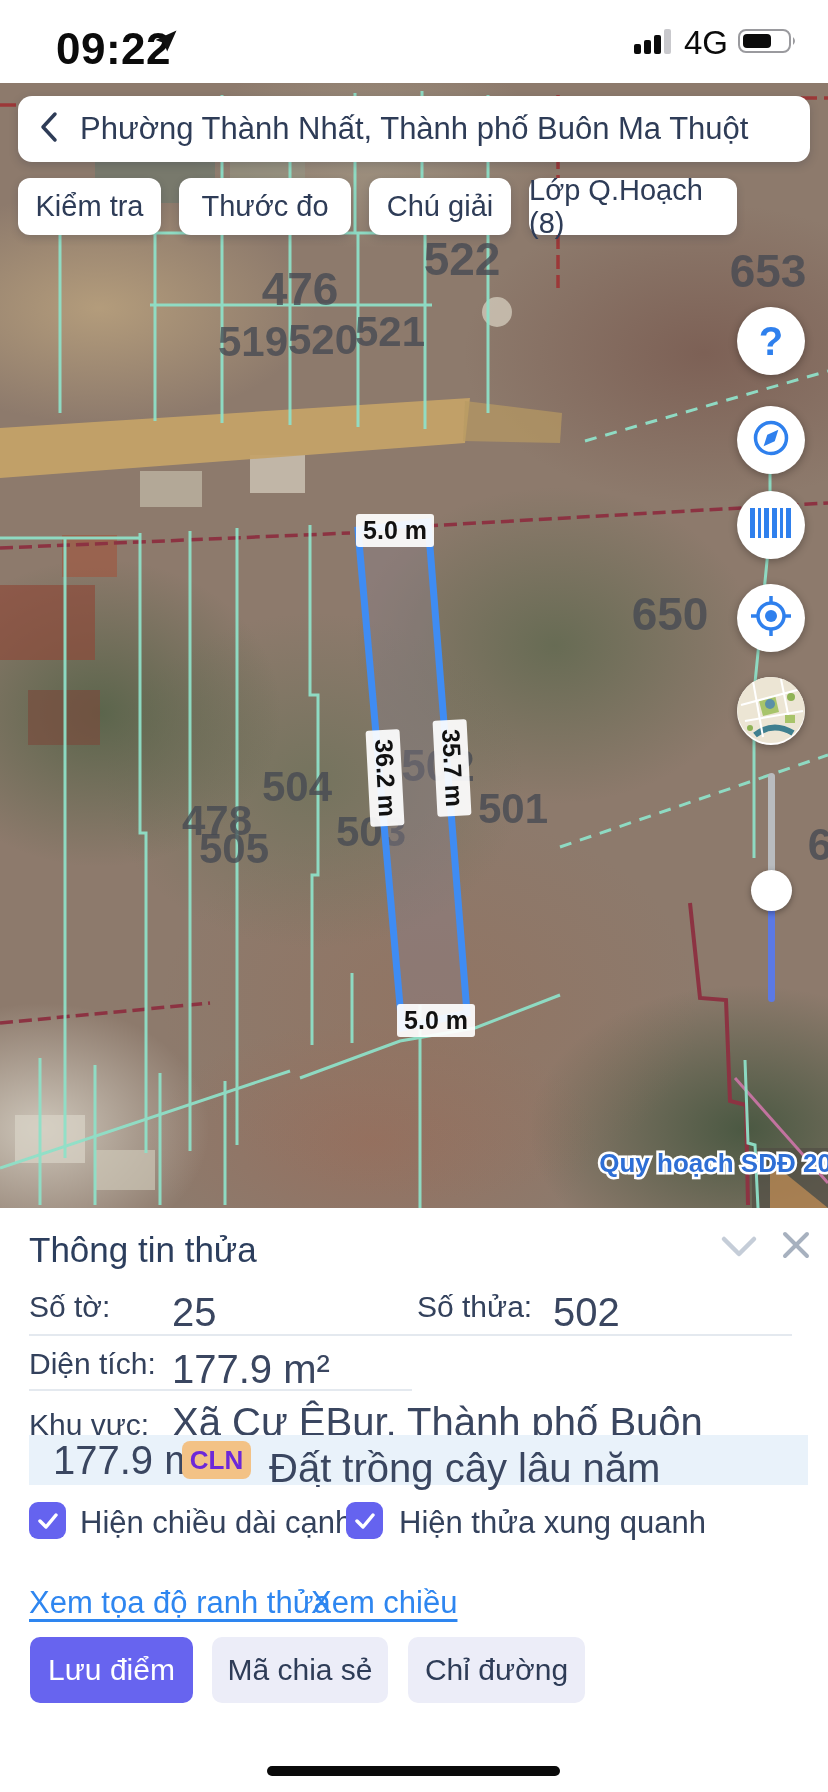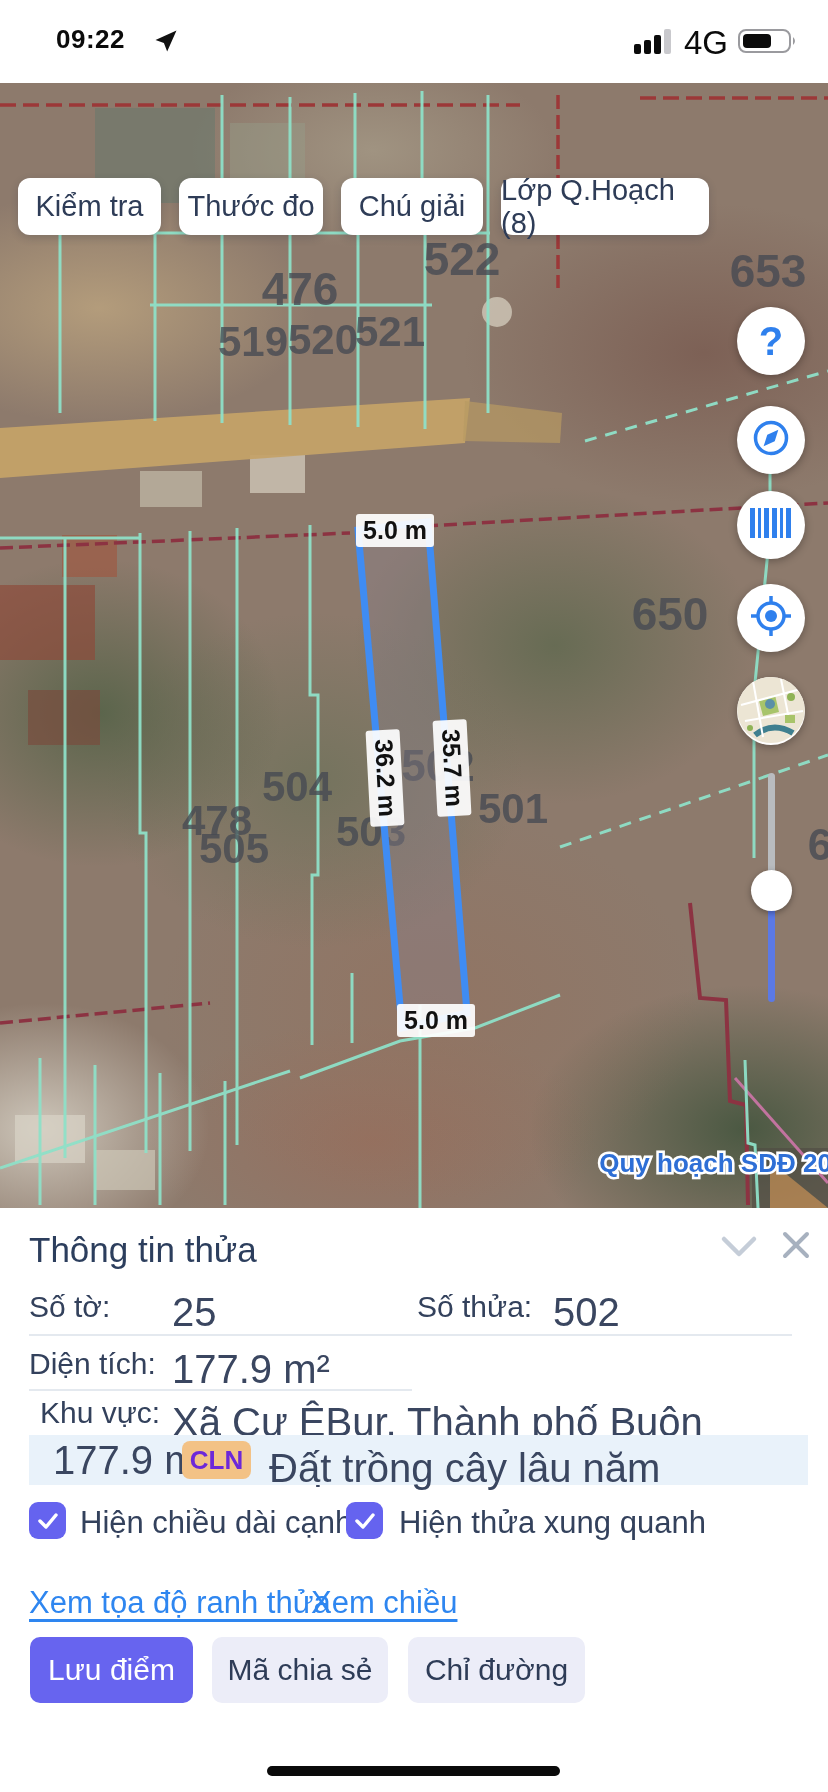--- a/index.html
+++ b/index.html
@@ -1,21 +1,21 @@
 <!DOCTYPE html>
 <html><head>
 <meta charset="utf-8">
 <style>
   * { margin:0; padding:0; box-sizing:border-box; }
   html,body { width:828px; height:1792px; background:#fff; font-family:"Liberation Sans", sans-serif; }
   .phone { position:relative; width:828px; height:1792px; overflow:hidden; background:#fff; }
 
   
   .status-bar { position:absolute; left:0; top:0; width:828px; height:83px; background:#fff; z-index:40; }
-  .sb-time { position:absolute; left:56px; top:24px; font-size:26px; font-weight:700; color:#0b0b0b; letter-spacing:.5px; }
+  .sb-time { position:absolute; left:56px; top:24px; font-size:44px; font-weight:700; color:#0b0b0b; letter-spacing:.5px; }
   .sb-nav { position:absolute; left:152px; top:27px; }
   .sb-right { position:absolute; right:28px; top:24px; display:flex; align-items:center; gap:10px; }
   .sb-4g { font-size:33px; color:#0b0b0b; }
 
   
   .map { position:absolute; left:0; top:83px; width:828px; height:1125px; overflow:hidden;
     background-color:#8d7a6c;
     background-image:
       radial-gradient(300px 160px at 12% 20%, rgba(186,162,126,.85), rgba(186,162,126,0) 72%),
       radial-gradient(260px 140px at 45% 6%,  rgba(168,158,138,.7),  rgba(168,158,138,0) 70%),
@@ -205,24 +205,32 @@
       </g>
       <g transform="translate(452,685) rotate(87)">
         <rect class="measure-box" x="-48" y="-17" width="96" height="34" rx="3"></rect>
         <text class="measure-txt" x="0" y="8" text-anchor="middle">35.7 m</text>
       </g>
 
       <text x="730" y="1089" text-anchor="middle" font-size="26" font-weight="bold" fill="#2e6fd6" stroke="#ffffff" stroke-width="5" paint-order="stroke">Quy hoạch SDĐ 2030</text>
     </svg>
   </div>
 
+  <div class="search-bar">
+    <span>
+      <svg width="22" height="34" viewBox="0 0 22 34">
+          <polyline points="17,4 5,17 17,30" fill="none" stroke="#2e3c57" stroke-width="3.5" stroke-linecap="round" stroke-linejoin="round"></polyline>
+        </svg>
+    </span>
+    <span class="search-title">Phường Thành Nhất, Thành phố Buôn Ma Thuột</span>
+  </div>
 
   <div class="toolbar">
     <div class="tb-btn" style="width:143px">Kiểm tra</div>
-    <div class="tb-btn" style="width:144px">Thước đo</div>
+    <div class="tb-btn" style="width:172px">Thước đo</div>
     <div class="tb-btn" style="width:142px">Chú giải</div>
     <div class="tb-btn" style="width:208px">Lớp Q.Hoạch (8)</div>
   </div>
 
   <div class="ctl" style="top:307px">
     <span class="ctl-help-txt">?</span>
   </div>
   <div class="ctl" style="top:406px">
     <span>
       <svg width="42" height="42" viewBox="0 0 42 42">
@@ -294,21 +302,21 @@
     <div class="p-label" style="left:29px;  top:82px;">Số tờ:</div>
     <div class="p-value" style="left:172px; top:82px;">25</div>
     <div class="p-label" style="left:417px; top:82px;">Số thửa:</div>
     <div class="p-value" style="left:553px; top:82px;">502</div>
     <div class="divider" style="left:29px; top:126px; width:763px;"></div>
 
     <div class="p-label" style="left:29px;  top:139px;">Diện tích:</div>
     <div class="p-value" style="left:172px; top:139px;">177.9 m²</div>
     <div class="divider" style="left:29px; top:181px; width:383px;"></div>
 
-    <div class="p-label" style="left:29px;  top:188px;margin-left:11px;">Khu vực:</div>
+    <div class="p-label" style="left:29px;  top:200px;">Khu vực:</div>
     <div class="p-value" style="left:172px; top:192px;">Xã Cư ÊBur, Thành phố Buôn Ma Thuột</div>
     <div class="divider" style="left:29px; top:234px; width:570px;"></div>
 
     <div class="land-row">
       <span class="p-value" style="left:24px; position:relative; top:0;">177.9 m²</span>
     </div>
     <div class="cln-badge" style="top:233px;">CLN</div>
     <div class="p-value" style="left:269px; top:238px;">Đất trồng cây lâu năm</div>
 
     <div class="checkbox" style="left:29px; top:294px;">

